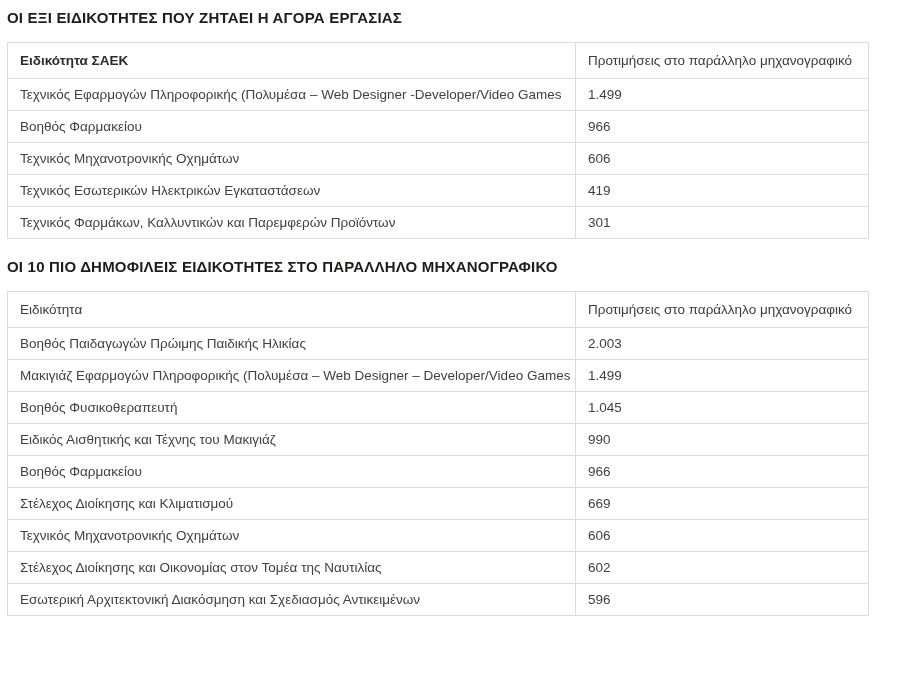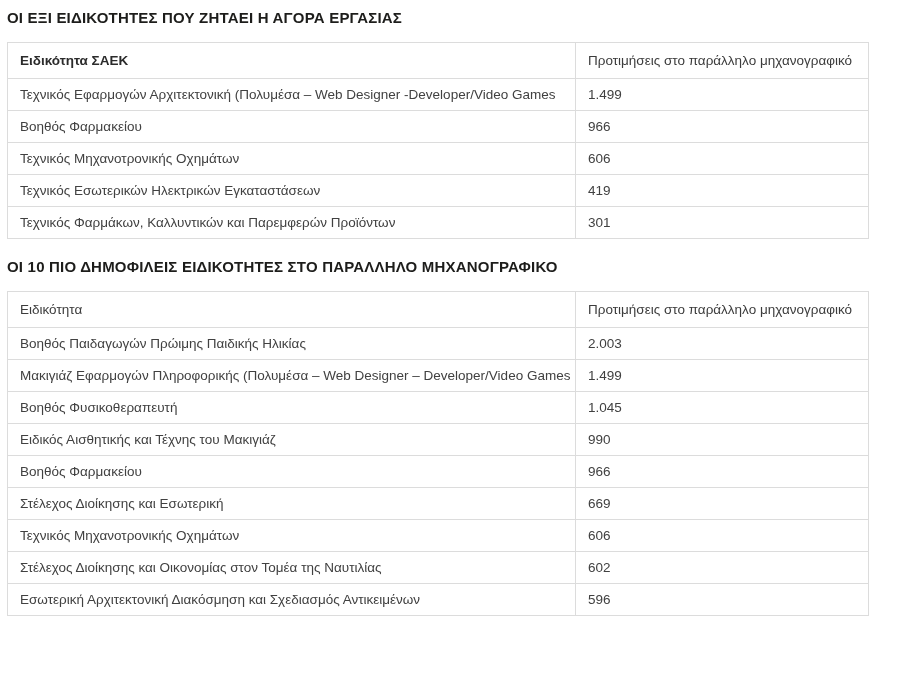--- a/index.html
+++ b/index.html
@@ -72,21 +72,21 @@
         <col class="col-value">
       </colgroup>
     <thead>
       <tr>
         <th class="bold">Ειδικότητα ΣΑΕΚ</th>
         <th>Προτιμήσεις στο παράλληλο μηχανογραφικό</th>
       </tr>
     </thead>
     <tbody>
       <tr>
-        <td>Τεχνικός Εφαρμογών Αρχιτεκτονική (Πολυμέσα – Web Designer -Developer/Video Games</td>
+        <td>Τεχνικός Εφαρμογών Πληροφορικής (Πολυμέσα – Web Designer -Developer/Video Games</td>
         <td>1.499</td>
       </tr>
       <tr>
         <td>Βοηθός Φαρμακείου</td>
         <td>966</td>
       </tr>
       <tr>
         <td>Τεχνικός Μηχανοτρονικής Οχημάτων</td>
         <td>606</td>
       </tr>
@@ -129,21 +129,21 @@
       </tr>
       <tr>
         <td>Ειδικός Αισθητικής και Τέχνης του Μακιγιάζ</td>
         <td>990</td>
       </tr>
       <tr>
         <td>Βοηθός Φαρμακείου</td>
         <td>966</td>
       </tr>
       <tr>
-        <td>Στέλεχος Διοίκησης και Εσωτερική</td>
+        <td>Στέλεχος Διοίκησης και Κλιματισμού</td>
         <td>669</td>
       </tr>
       <tr>
         <td>Τεχνικός Μηχανοτρονικής Οχημάτων</td>
         <td>606</td>
       </tr>
       <tr>
         <td>Στέλεχος Διοίκησης και Οικονομίας στον Τομέα της Ναυτιλίας</td>
         <td>602</td>
       </tr>

